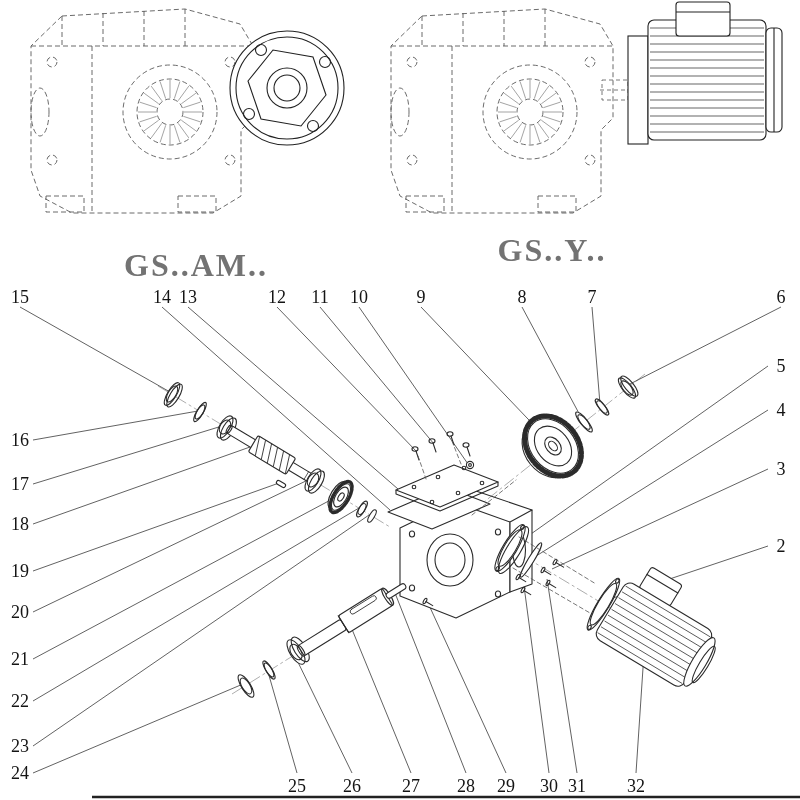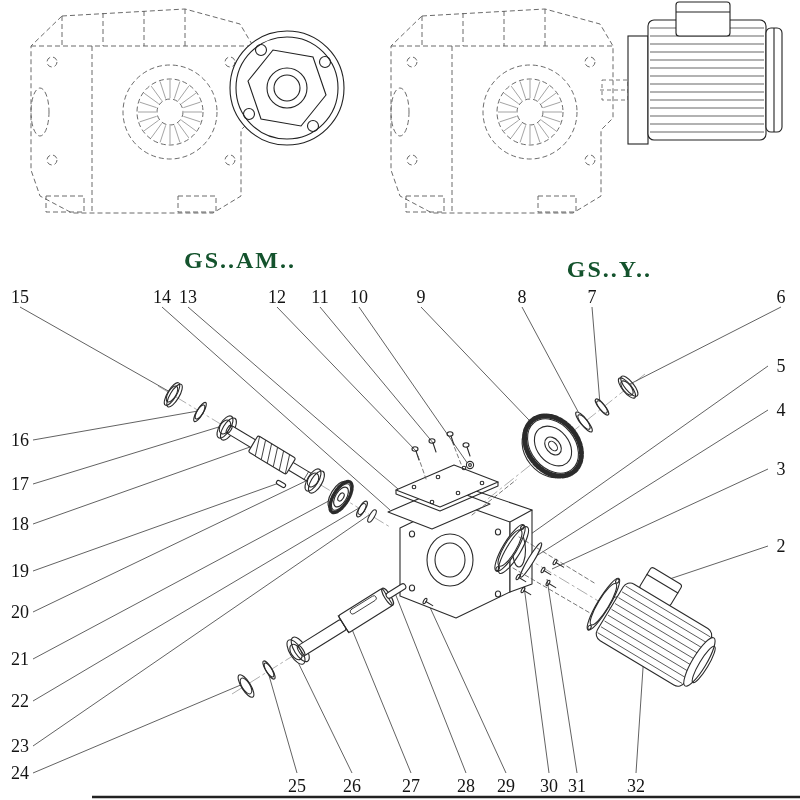--- a/index.html
+++ b/index.html
@@ -1,20 +1,20 @@
 <!DOCTYPE html>
 <html><head>
 <meta charset="utf-8">
 <style>
   html,body{margin:0;padding:0;background:#ffffff;}
   .stage{position:relative;width:800px;height:800px;background:#fff;overflow:hidden;
          font-family:"Liberation Serif",serif;}
   .stage svg{position:absolute;left:0;top:0;}
-  .model-label{position:absolute;text-align:right;font-weight:bold;font-size:24px;
-               letter-spacing:2px;color:#14532d;font-family:"Liberation Serif",serif;}
+  .model-label{position:absolute;text-align:center;font-weight:bold;font-size:32px;
+               letter-spacing:2px;color:#737373;font-family:"Liberation Serif",serif;}
   text.callout{font-family:"Liberation Serif",serif;font-size:18px;fill:#141414;text-anchor:middle;}
   #leader-lines line{stroke:#3a3a3a;stroke-width:.8;}
   #sunburst line{stroke:#666;stroke-width:.6;stroke-dasharray:none;}
   #motor-fins-top line,#motor-fins line{stroke-width:.7;}
   .phantom{stroke:#5a5a5a;stroke-width:.9;fill:none;}
   .ph{stroke:#555;stroke-width:.8;stroke-dasharray:4 3;fill:none;}
   .cl{stroke:#8a8a8a;stroke-width:.7;stroke-dasharray:12 3 3 3;fill:none;}
   .solid{stroke:#222;stroke-width:1.1;fill:none;}
   .part{stroke:#2b2b2b;stroke-width:1.1;fill:none;stroke-linejoin:round;stroke-linecap:round;}
   .w{fill:#ffffff;}
@@ -404,14 +404,14 @@
           <text x="549" y="792" class="callout">30</text>
           <text x="577" y="792" class="callout">31</text>
           <text x="636" y="792" class="callout">32</text>
         </g>
     </g>
 
     <line x1="92" y1="797" x2="800" y2="797" stroke="#222" stroke-width="2.5"></line>
   </svg>
 
   <div class="model-label" style="left:96px;top:247px;width:200px">GS..AM..</div>
-  <div class="model-label" style="left:452px;top:256px;width:200px">GS..Y..</div>
+  <div class="model-label" style="left:452px;top:232px;width:200px">GS..Y..</div>
 </div>
 
 </body></html>

